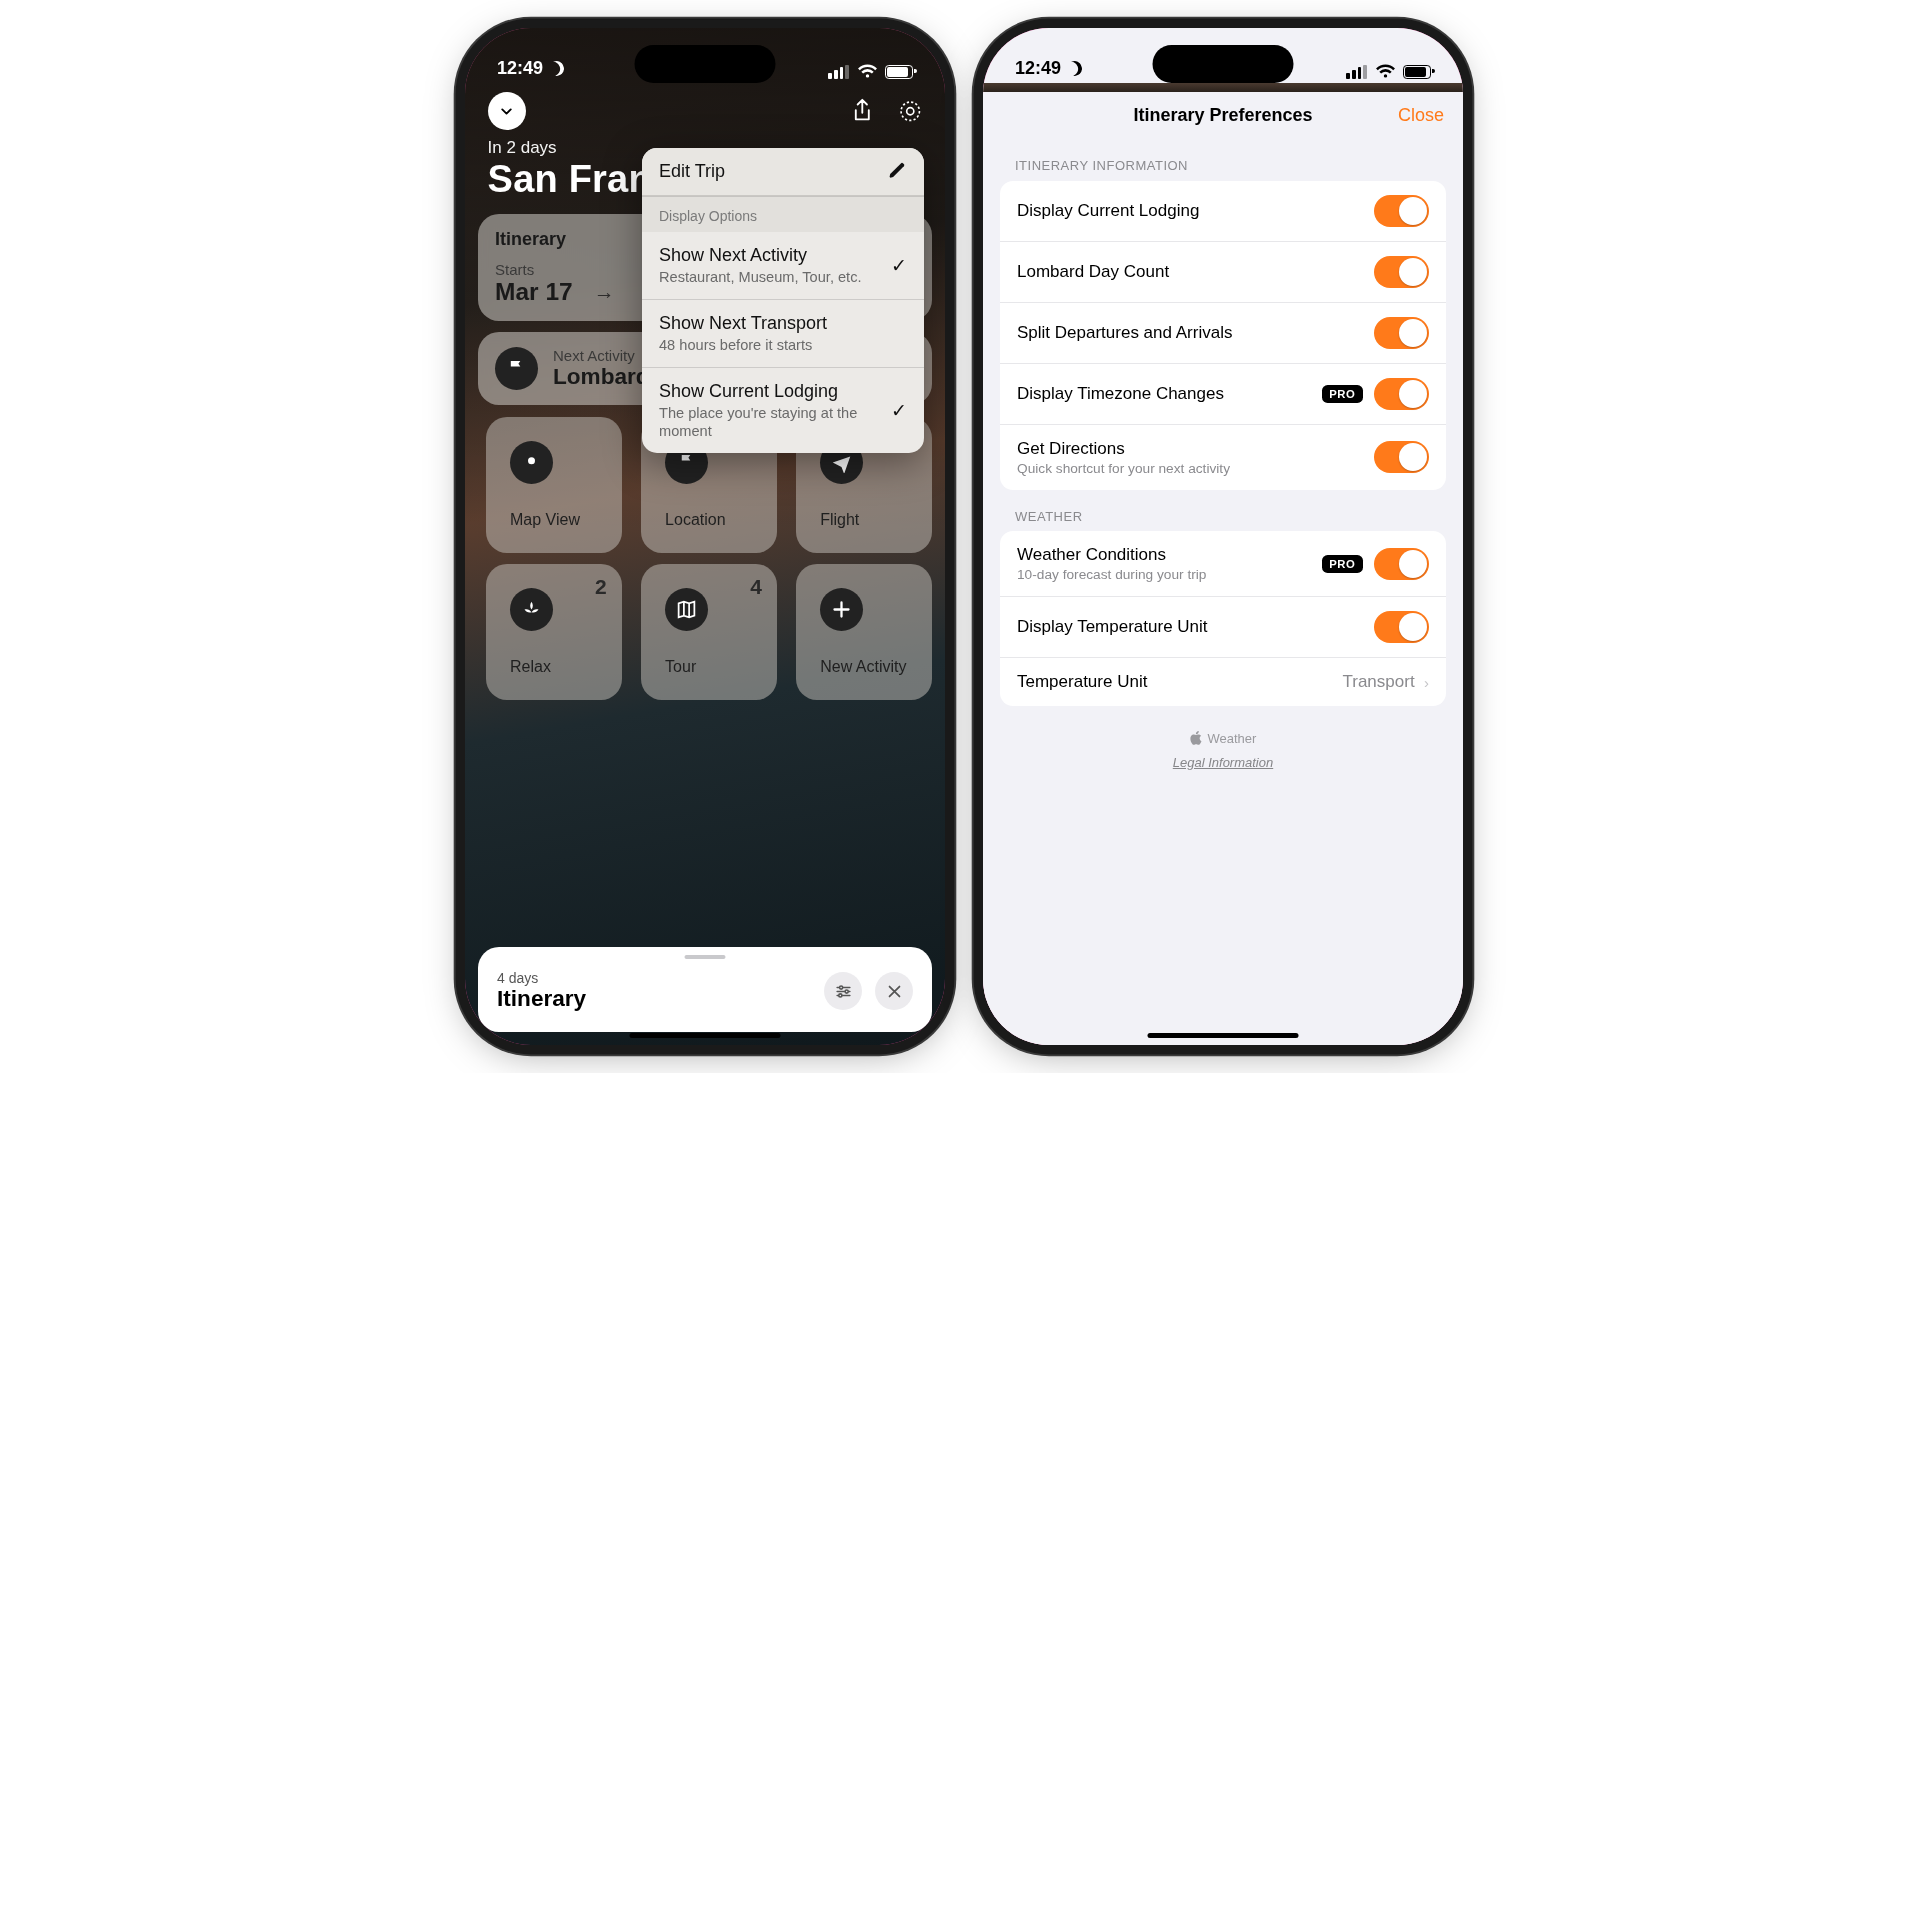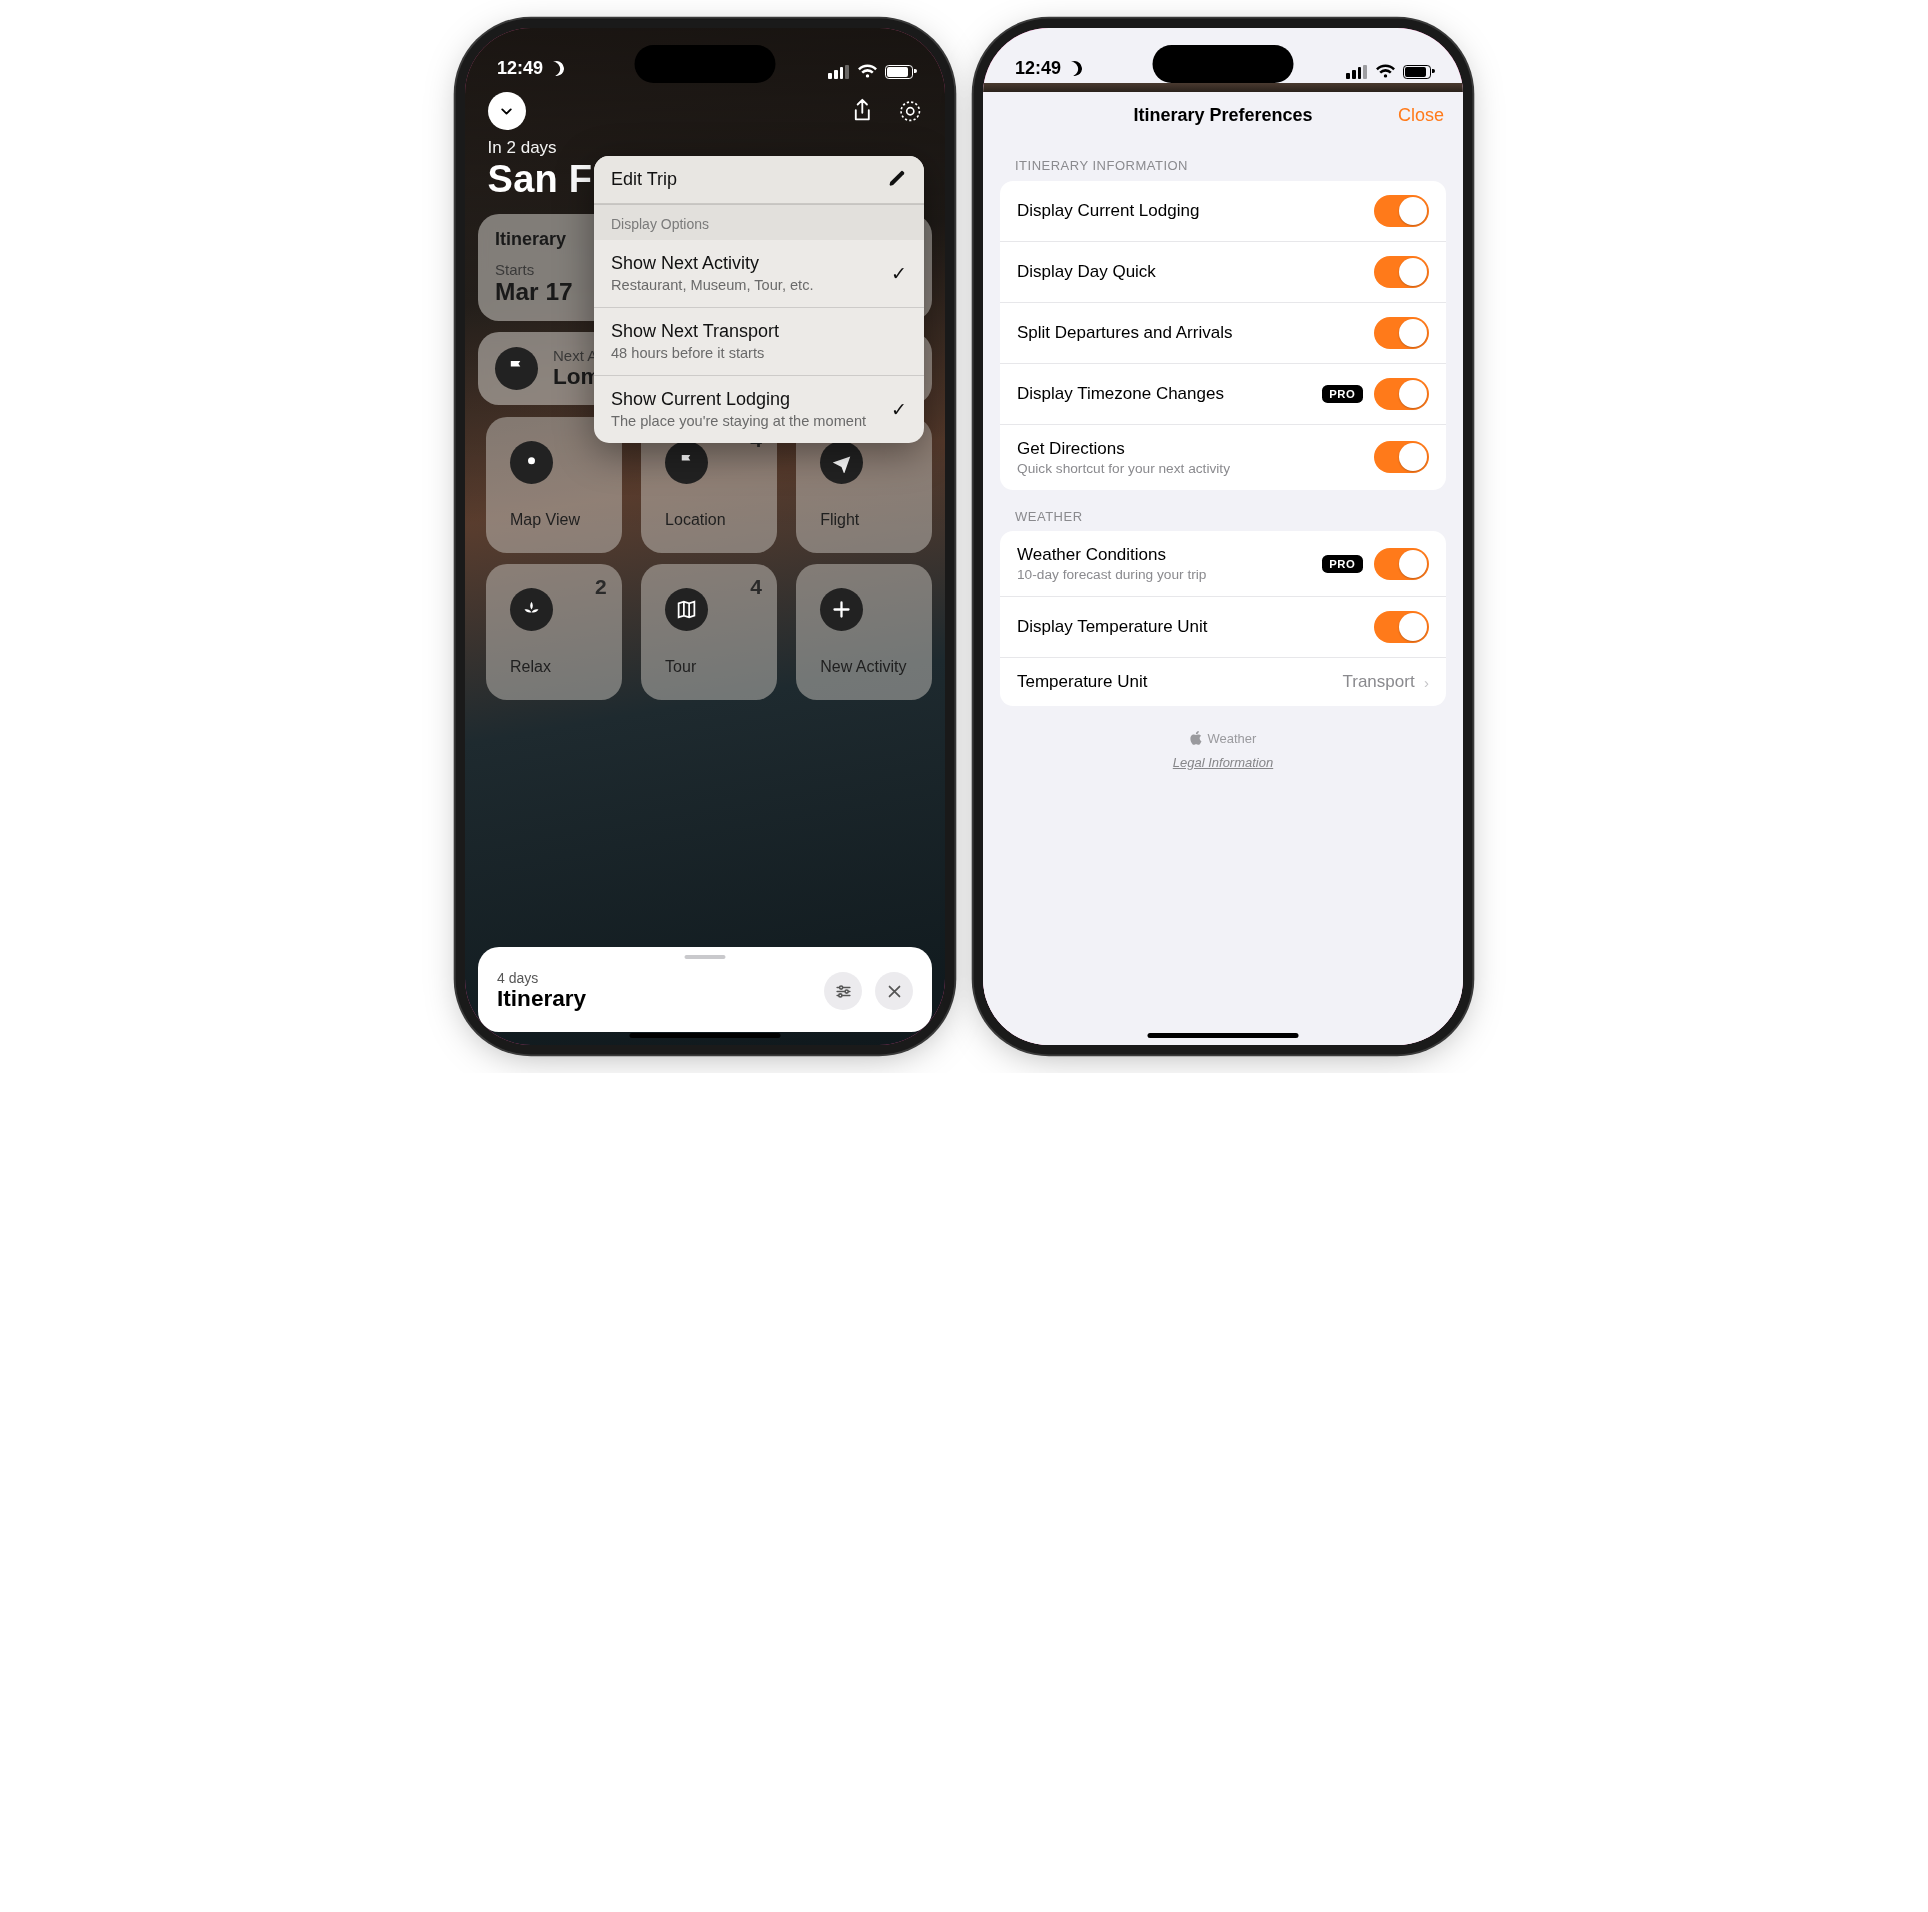--- a/index.html
+++ b/index.html
@@ -60,21 +60,21 @@
   .sheet { position:absolute; left:13px; right:13px; bottom:13px; height:85px; background:#fff; border-radius:21px; padding:13px 19px 9.4px; z-index:10; display:flex; align-items:center; justify-content:space-between;}
   .sheet .handle{position:absolute;top:7.5px;left:50%;transform:translateX(-50%);width:41px;height:4.7px;background:#c9c9cc;border-radius:2.8px;}
   .sheet .tt .s1{font-size:14px;color:#565656;}
   .sheet .tt .s2{font-size:22.6px;font-weight:700;}
   .sheet .rbtns{display:flex;gap:13px;}
   .rnd{width:38px;height:38px;border-radius:50%;background:#ecebee;display:flex;align-items:center;justify-content:center;color:#444;}
 
   .homebar{position:absolute;bottom:7.5px;left:50%;transform:translateX(-50%);width:151px;height:4.7px;background:#000;border-radius:3.8px;z-index:60;}
 
   
-  .menu { position:absolute; z-index:30; top:128px; right:21px; width:330px; border-radius:15px; overflow:hidden; box-shadow:0 9.4px 38px rgba(0,0,0,.4); background:#eceae7; }
+  .menu { position:absolute; z-index:30; top:120px; right:21px; width:282px; border-radius:15px; overflow:hidden; box-shadow:0 9.4px 38px rgba(0,0,0,.4); background:#eceae7; }
   .menu .mi { padding:13px 17px; border-bottom:0.9px solid rgba(0,0,0,.13); display:flex; align-items:flex-start; justify-content:space-between; gap:9.4px;}
   .menu .mi:last-child{border-bottom:none;}
   .menu .mi .mt{font-size:18px; font-weight:500; color:#111;}
   .menu .mi .ms{font-size:14.6px; color:#6a6a6a; margin-top:1.9px; line-height:1.25;}
   .menu .sect{padding:11.3px 17px 7.5px; font-size:14px; color:#7a7a7a; background:#e2e0dc; border-top:0.9px solid rgba(0,0,0,.12);}
   .menu .chk{font-size:19px;color:#111;align-self:center;}
   .menu .mi.top{background:#e8e6e2;}
 
   
   .p2 .screen{ background:#f2f2f7; }
@@ -338,21 +338,21 @@
         <div class="li">
           <div class="txt">
               <div class="t1">Display Current Lodging</div>
             </div>
           <div class="rt">
               <div class="switch"></div>
             </div>
         </div>
         <div class="li">
           <div class="txt">
-              <div class="t1">Display Day Quick</div>
+              <div class="t1">Lombard Day Count</div>
             </div>
           <div class="rt">
               <div class="switch"></div>
             </div>
         </div>
         <div class="li">
           <div class="txt">
               <div class="t1">Split Departures and Arrivals</div>
             </div>
           <div class="rt">

